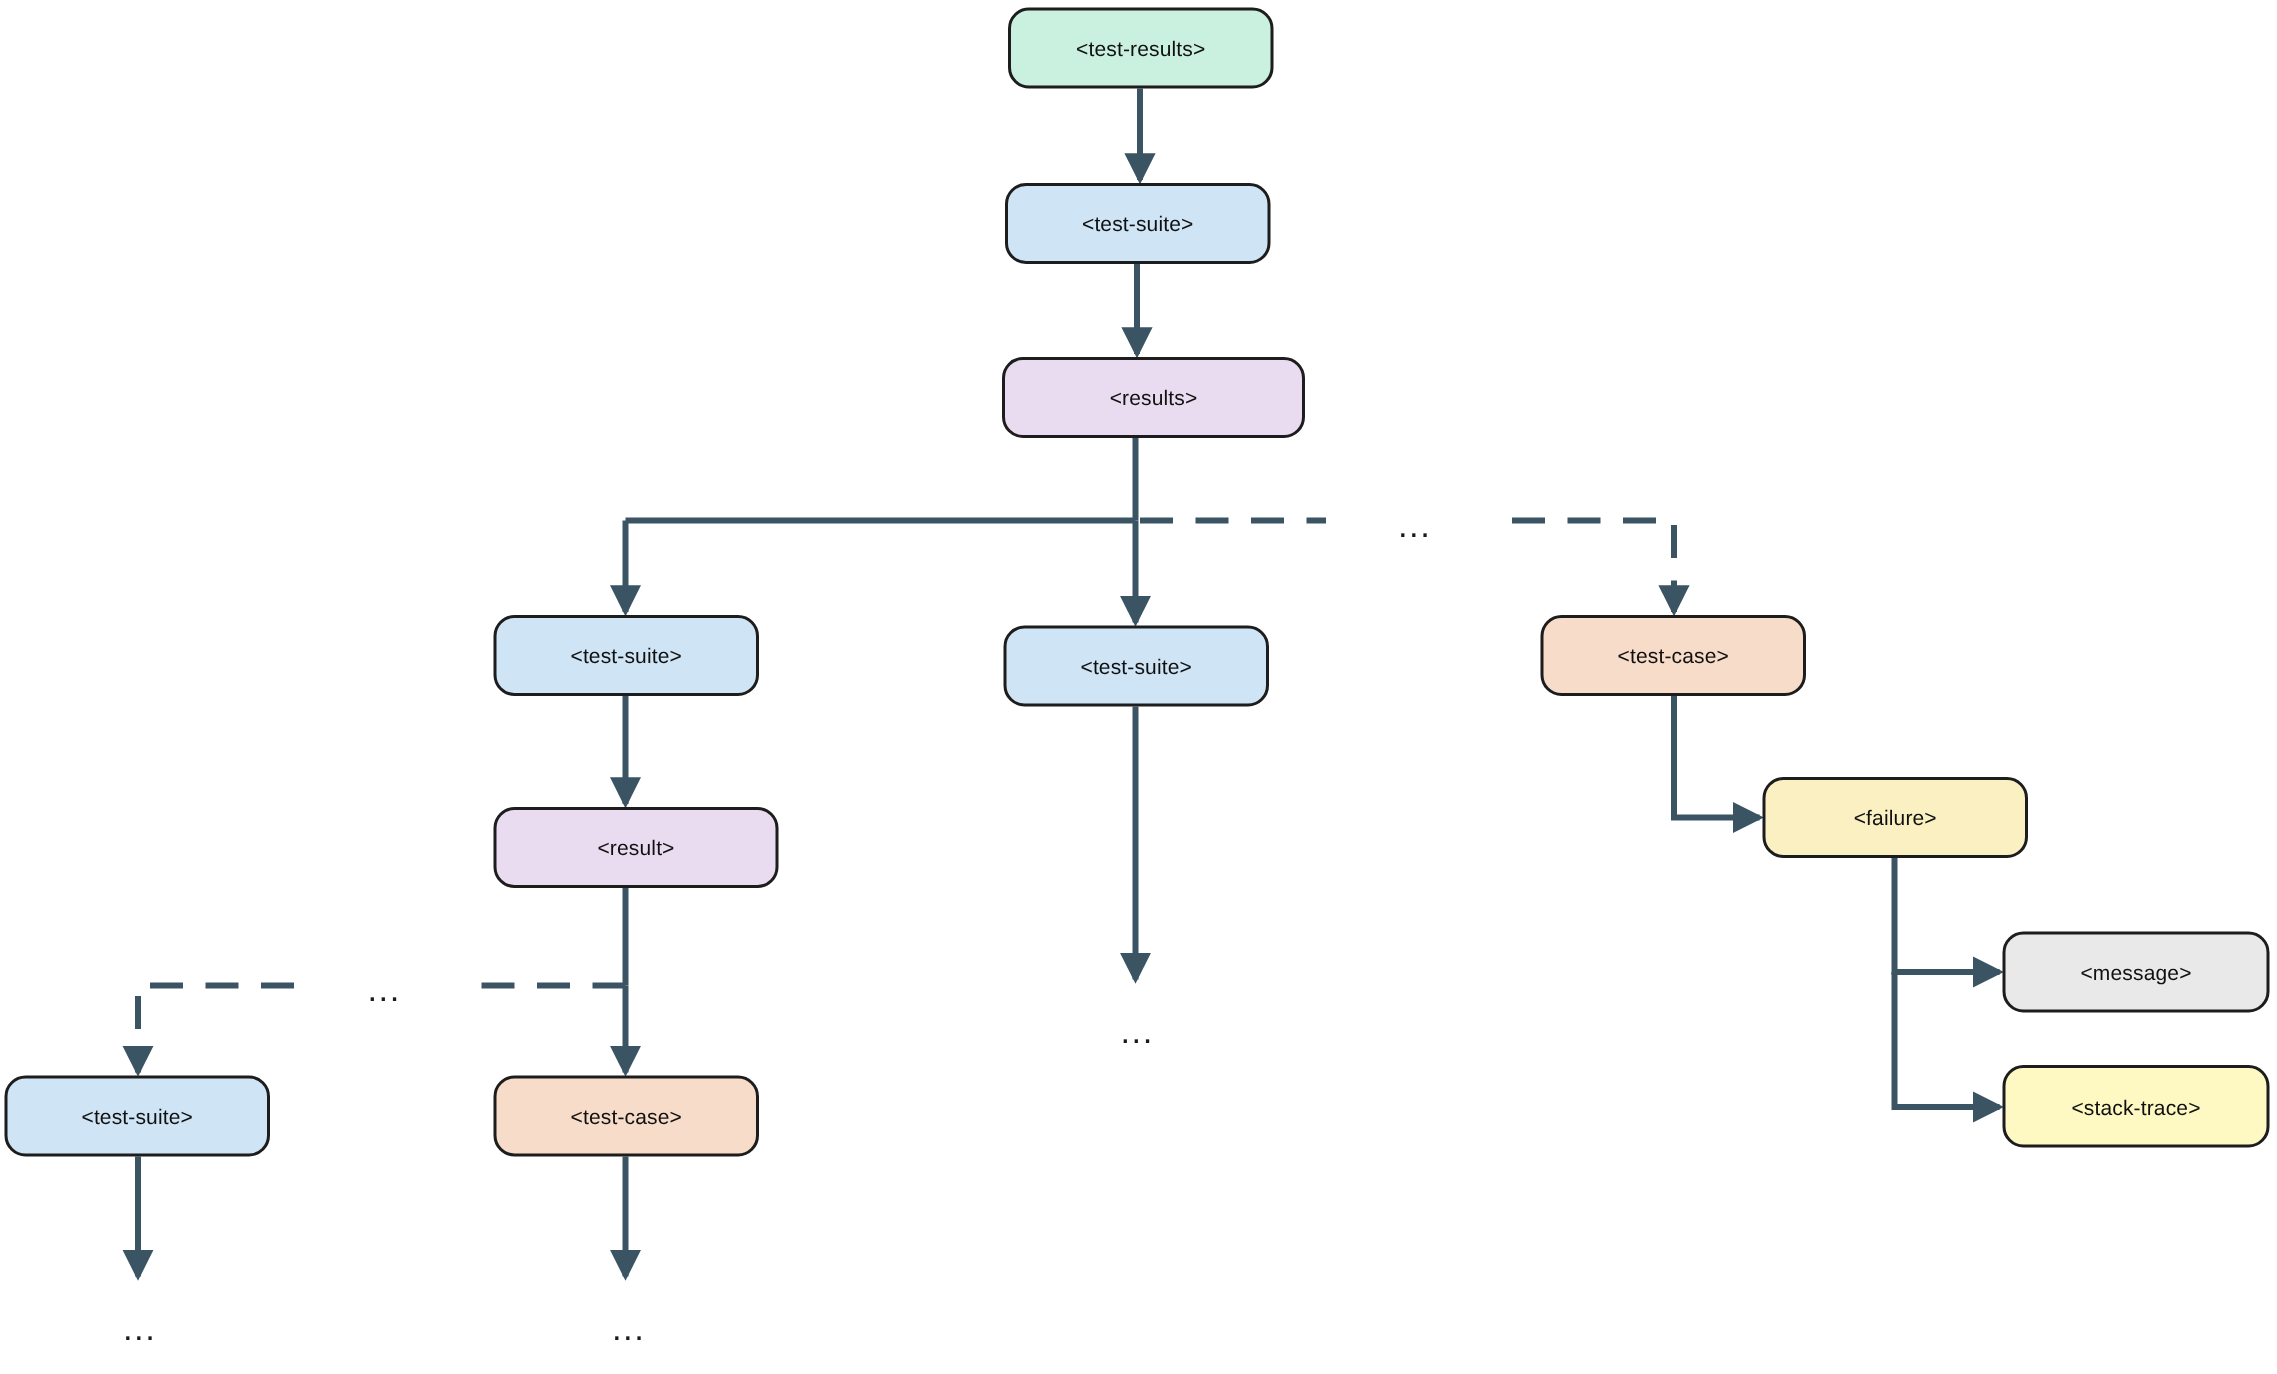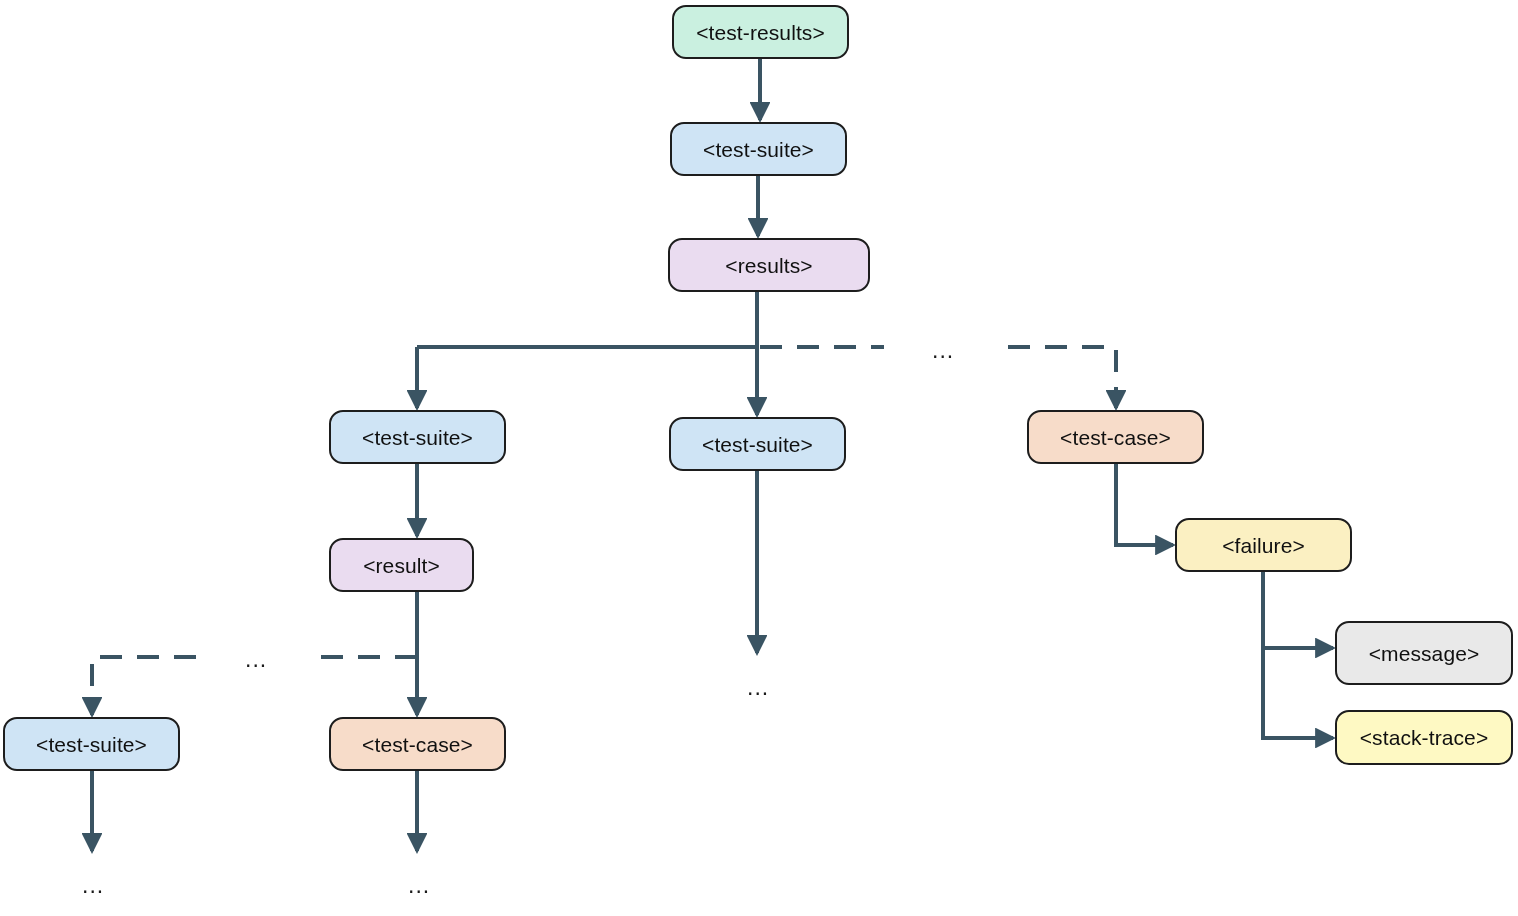--- a/index.html
+++ b/index.html
@@ -24,21 +24,21 @@
     height: 916px;
   }
   .node {
     position: absolute;
     box-sizing: border-box;
     border: 2px solid #1d1d1d;
     border-radius: 14px;
     display: flex;
     align-items: center;
     justify-content: center;
-    font-size: 21px;
+    font-size: 14px;
     line-height: 1;
     color: #101010;
     white-space: nowrap;
     letter-spacing: 0.1px;
     z-index: 3;
   }
   .ellipsis {
     position: absolute;
     font-size: 23px;
     line-height: 1;
@@ -101,25 +101,25 @@
       <path d="M 1263 648 L 1263 738 L 1333 738" marker-end="url(#arrow)"></path>
     </g>
   </svg>
 
   <div class="node" style="left: 672px; top: 5px; width: 177px; height: 54px; background: rgb(202, 240, 224); border-color: rgb(29, 29, 29);">&lt;test-results&gt;</div>
   <div class="node" style="left: 670px; top: 122px; width: 177px; height: 54px; background: rgb(207, 228, 245); border-color: rgb(29, 29, 29);">&lt;test-suite&gt;</div>
   <div class="node" style="left: 668px; top: 238px; width: 202px; height: 54px; background: rgb(234, 220, 240); border-color: rgb(29, 29, 29);">&lt;results&gt;</div>
   <div class="node" style="left: 329px; top: 410px; width: 177px; height: 54px; background: rgb(207, 228, 245); border-color: rgb(29, 29, 29);">&lt;test-suite&gt;</div>
   <div class="node" style="left: 669px; top: 417px; width: 177px; height: 54px; background: rgb(207, 228, 245); border-color: rgb(29, 29, 29);">&lt;test-suite&gt;</div>
   <div class="node" style="left: 1027px; top: 410px; width: 177px; height: 54px; background: rgb(247, 220, 201); border-color: rgb(29, 29, 29);">&lt;test-case&gt;</div>
-  <div class="node" style="left: 329px; top: 538px; width: 145px; height: 54px; background: rgb(234, 220, 240); border-color: rgb(29, 29, 29);">&lt;result&gt;</div>
+  <div class="node" style="left: 329px; top: 538px; width: 190px; height: 54px; background: rgb(234, 220, 240); border-color: rgb(29, 29, 29);">&lt;result&gt;</div>
   <div class="node" style="left: 1175px; top: 518px; width: 177px; height: 54px; background: rgb(251, 240, 194); border-color: rgb(29, 29, 29); text-align: center;">&lt;failure&gt;</div>
   <div class="node" style="left: 3px; top: 717px; width: 177px; height: 54px; background: rgb(207, 228, 245); border-color: rgb(29, 29, 29);">&lt;test-suite&gt;</div>
   <div class="node" style="left: 329px; top: 717px; width: 177px; height: 54px; background: rgb(247, 220, 201); border-color: rgb(29, 29, 29);">&lt;test-case&gt;</div>
-  <div class="node" style="left: 1335px; top: 621px; width: 178px; height: 64px; background: rgb(233, 233, 233); border-color: rgb(29, 29, 29);">&lt;message&gt;</div>
+  <div class="node" style="left: 1335px; top: 621px; width: 178px; height: 54px; background: rgb(233, 233, 233); border-color: rgb(29, 29, 29);">&lt;message&gt;</div>
   <div class="node" style="left: 1335px; top: 710px; width: 178px; height: 55px; background: #fef9c3; border-color: rgb(29, 29, 29);">&lt;stack-trace&gt;</div>
 
   <div class="ellipsis" style="left: 932px; top: 339px;">...</div>
   <div class="ellipsis" style="left: 747px; top: 676px;">...</div>
   <div class="ellipsis" style="left: 245px; top: 648px;">...</div>
   <div class="ellipsis" style="left: 82px; top: 874px;">...</div>
   <div class="ellipsis" style="left: 408px; top: 874px;">...</div>
 
 </div>
 

